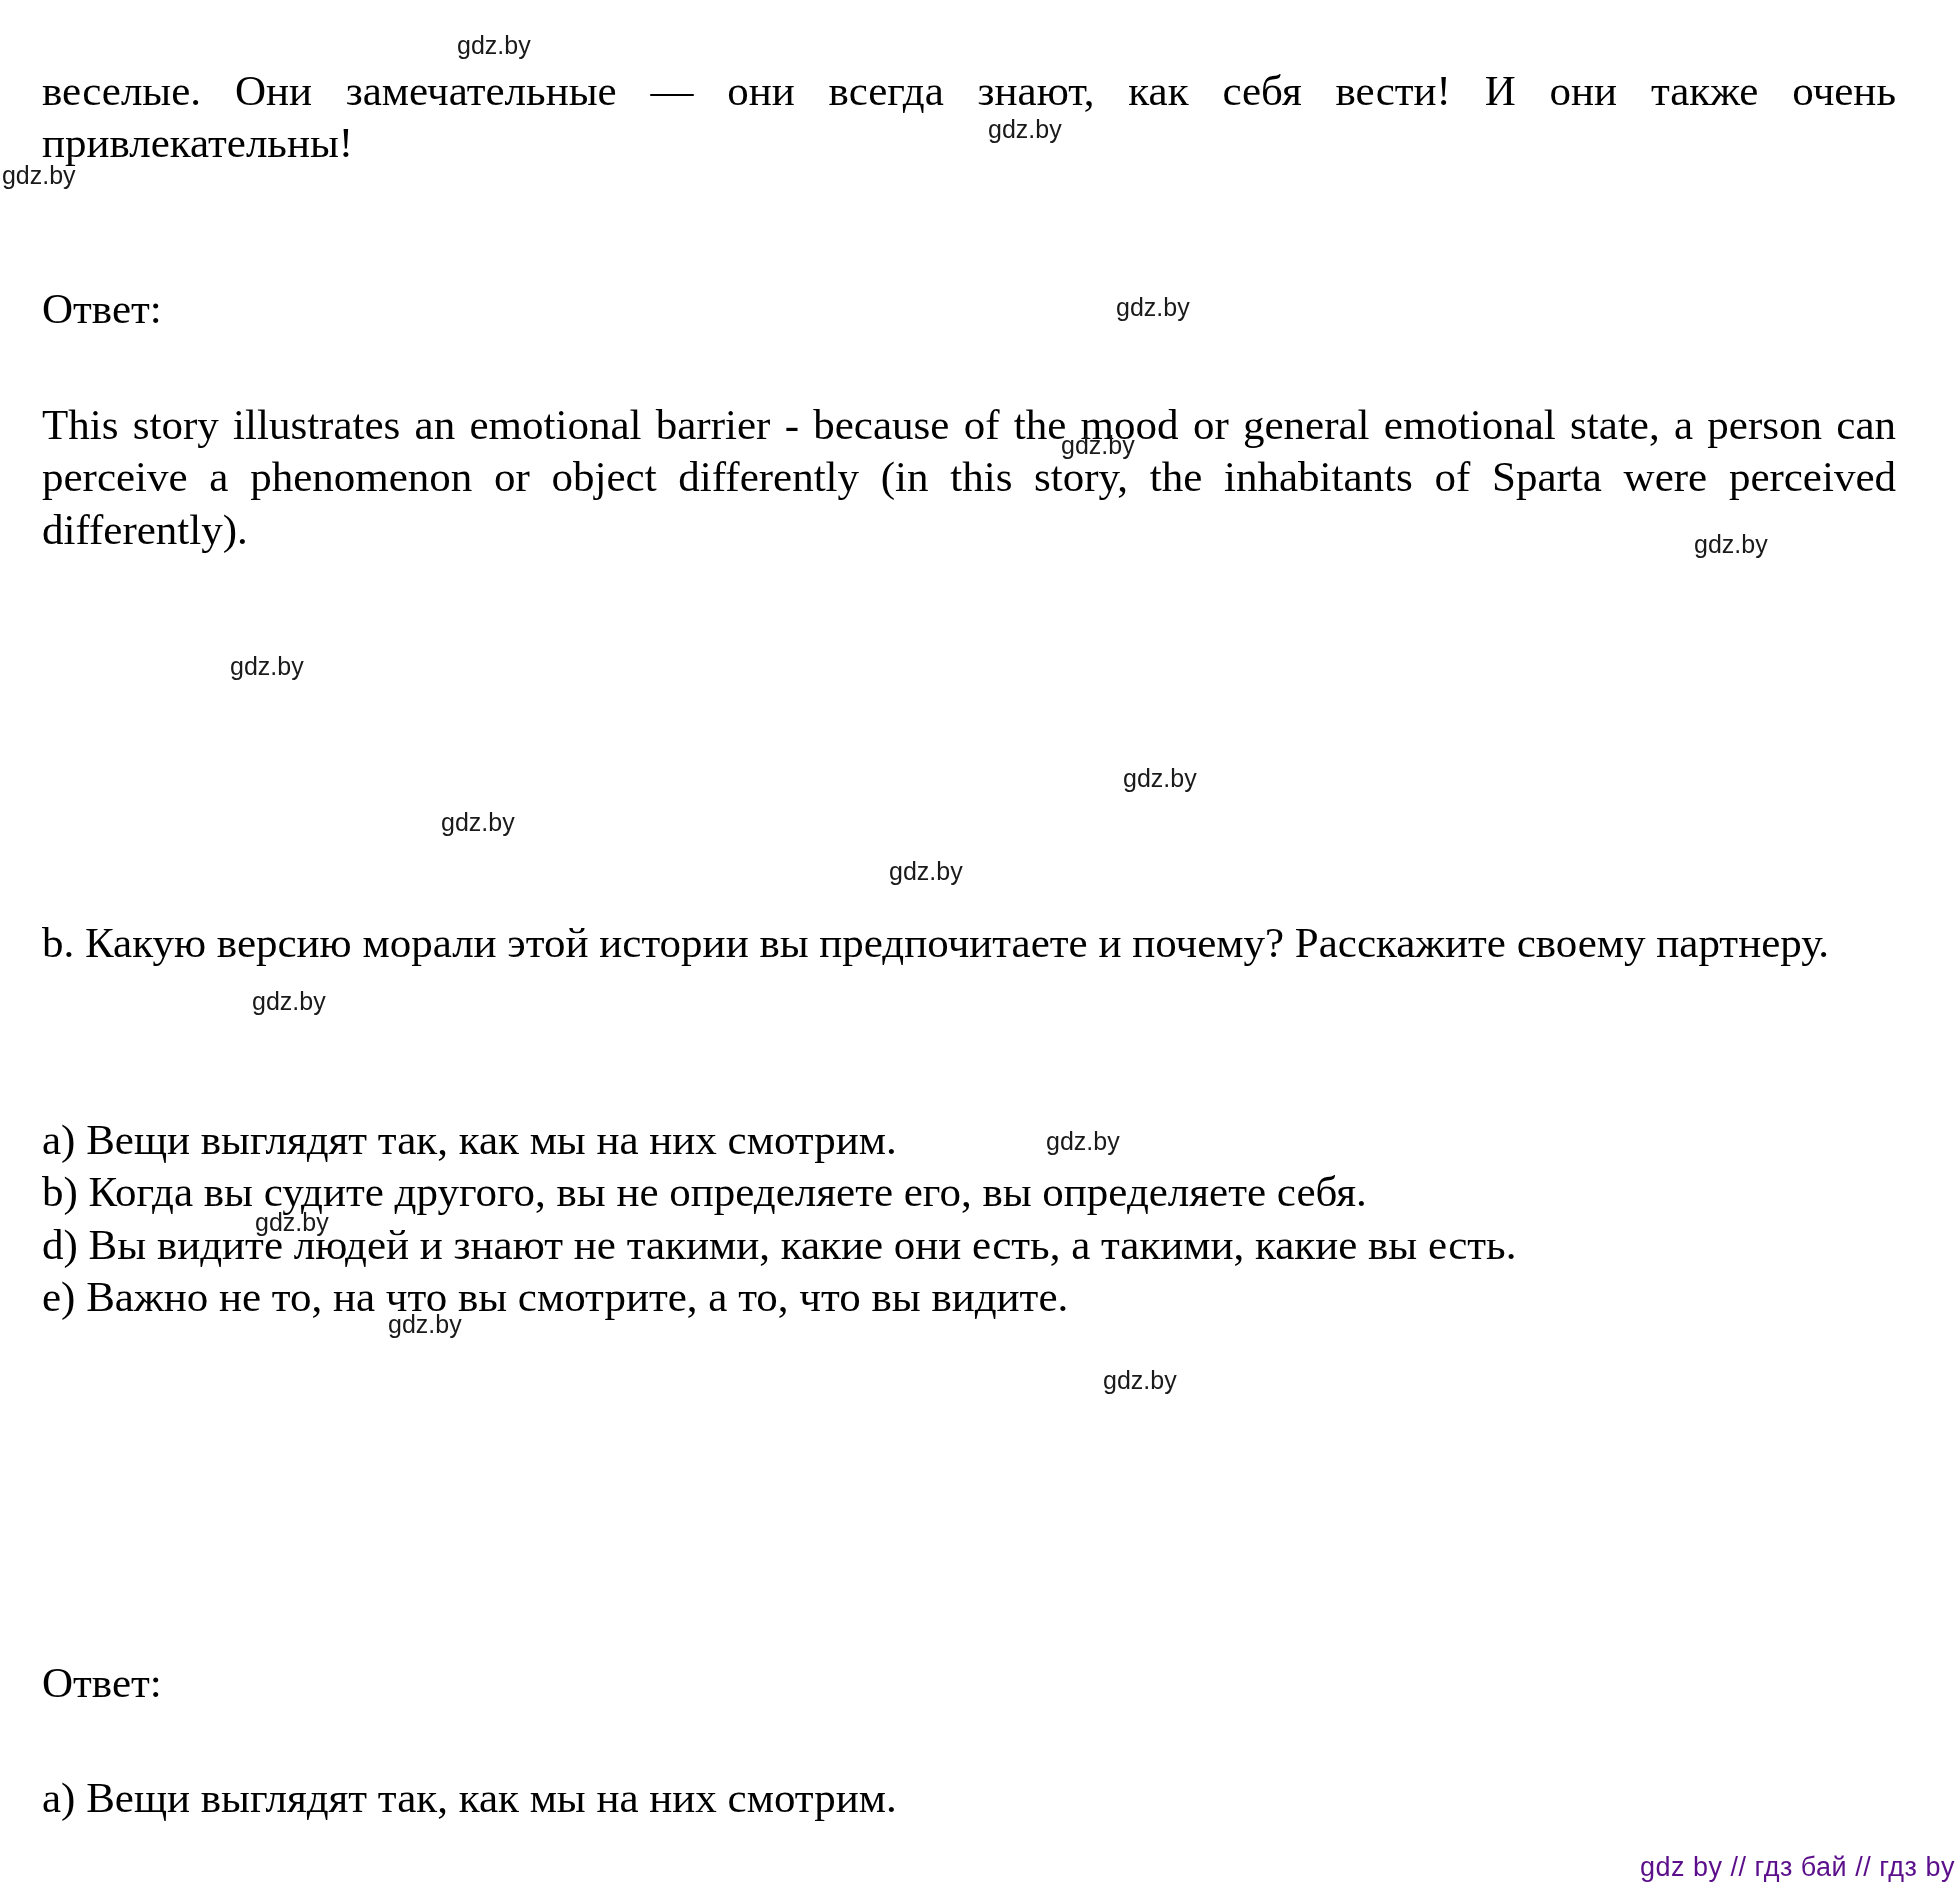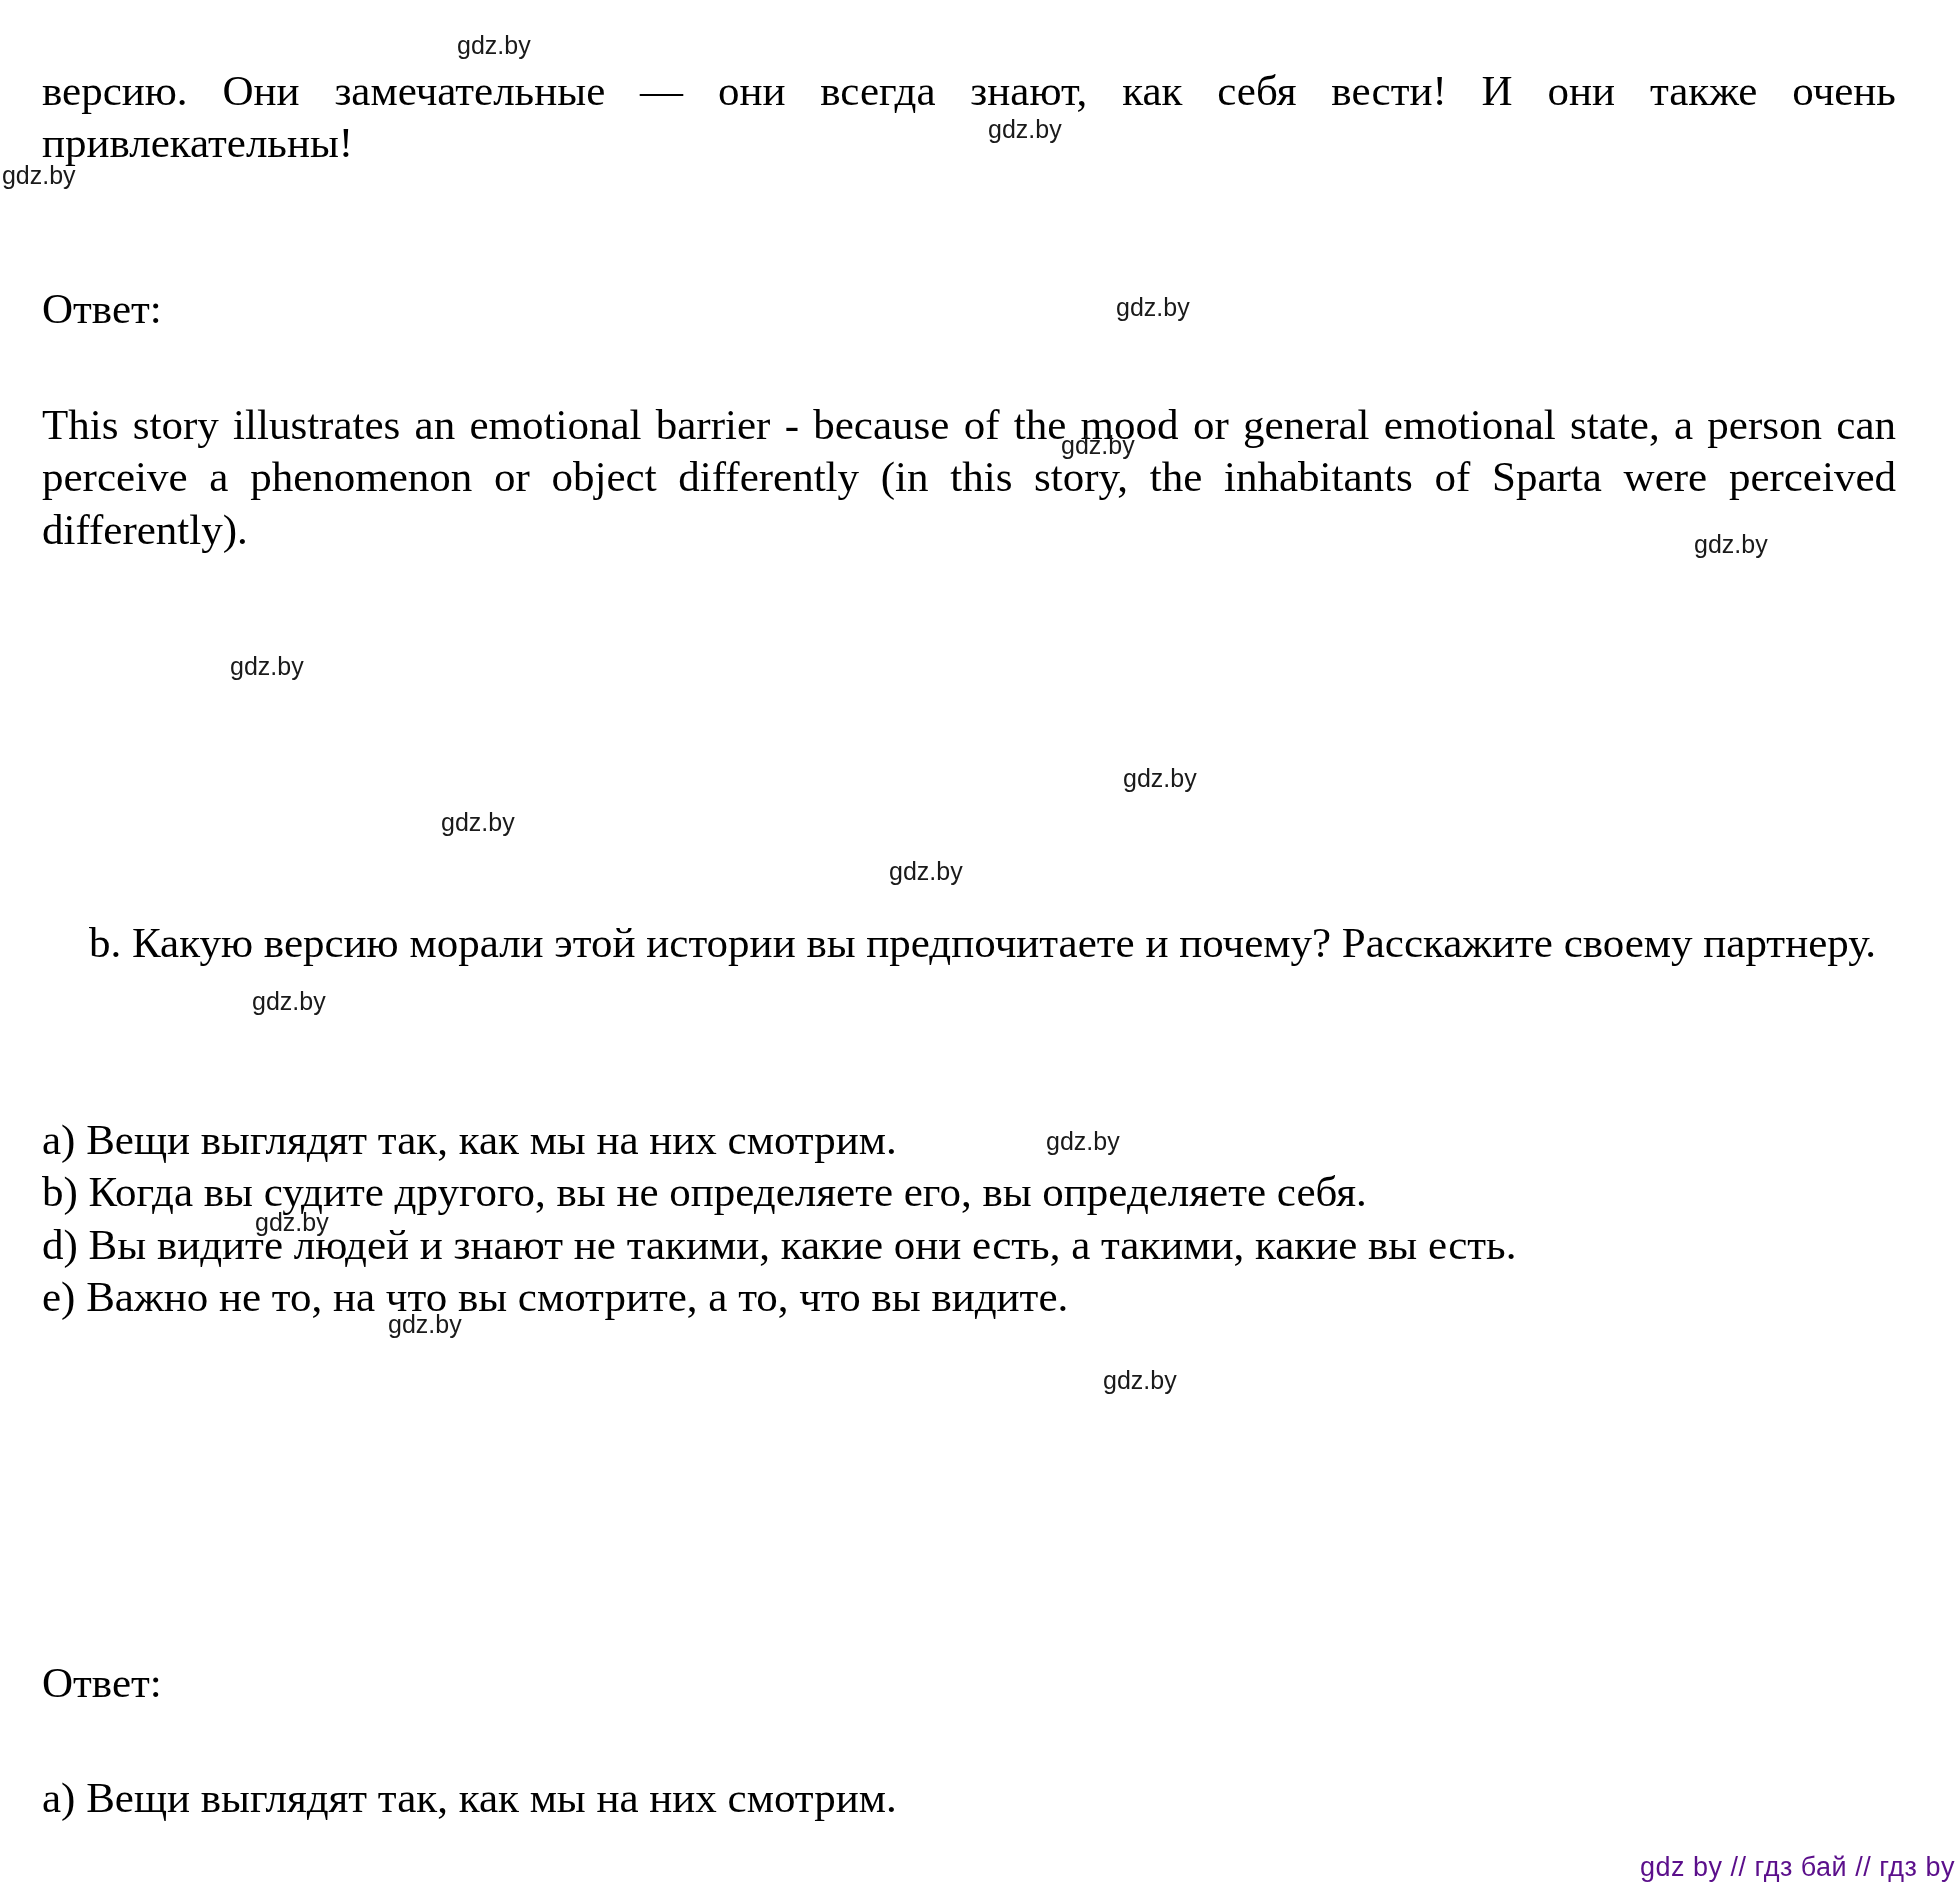--- a/index.html
+++ b/index.html
@@ -71,33 +71,33 @@
     letter-spacing: 0.5px;
   }
 </style>
 </head>
 <body>
 
 <div id="page">
 
 
   <div class="blk" style="top:65px;">
-    <p class="para">версию. Они замечательные — они всегда знают, как себя вести! И они также очень привлекательны!</p>
+    <p class="para">веселые. Они замечательные — они всегда знают, как себя вести! И они также очень привлекательны!</p>
   </div>
 
   <div class="blk" style="top:283px;">
     <p class="para nojust">Ответ:</p>
   </div>
 
   <div class="blk" style="top:399px;">
     <p class="para">This story illustrates an emotional barrier - because of the mood or general emotional state, a person can perceive a phenomenon or object differently (in this story, the inhabitants of Sparta were perceived differently).</p>
   </div>
 
 
-  <div class="blk" style="top:917px;margin-left:47px;">
+  <div class="blk" style="top:917px;">
     <p class="para">b. Какую версию морали этой истории вы предпочитаете и почему? Расскажите своему партнеру.</p>
   </div>
 
   <div class="blk" style="top:1114px;">
     <p class="para nojust">a) Вещи выглядят так, как мы на них смотрим.</p>
     <p class="para nojust">b) Когда вы судите другого, вы не определяете его, вы определяете себя.</p>
     <p class="para">d) Вы видите людей и знают не такими, какие они есть, а такими, какие вы есть.</p>
     <p class="para nojust">e) Важно не то, на что вы смотрите, а то, что вы видите.</p>
   </div>
 

